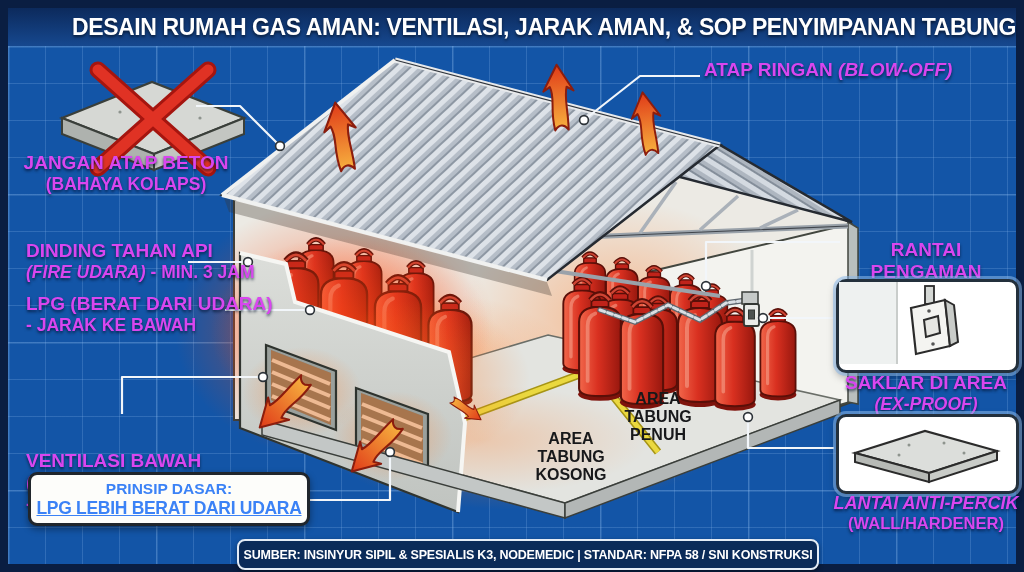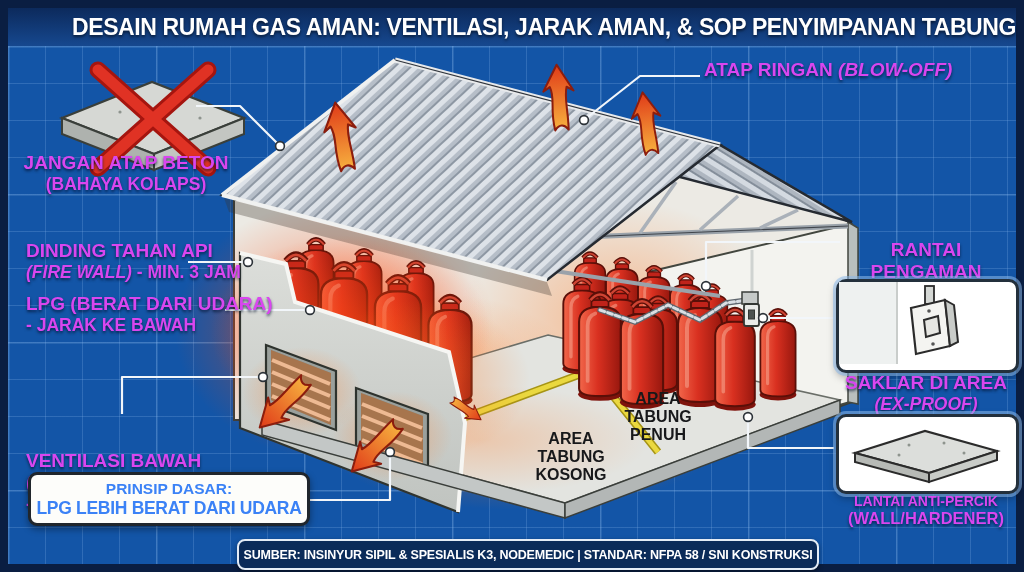--- a/index.html
+++ b/index.html
@@ -25,21 +25,21 @@
        text-shadow:0 2px 3px rgba(4,18,46,.72);}
   .lbl .l1{font-size:19px;display:block;}
   .lbl .l2{font-size:17.5px;display:block;font-weight:700;}
   .it{font-style:italic;}
   .ctr{text-align:center;}
   #prinsip-box{position:absolute;left:28px;top:472px;width:276px;height:48px;
       background:#fdfdfa;border:3px solid #20262c;border-radius:9px;
       box-shadow:0 3px 7px rgba(0,0,0,.4);text-align:center;color:#3b82f6;
       display:flex;flex-direction:column;justify-content:center;}
   #prinsip-box .p1{font-size:15.5px;font-weight:800;}
-  #prinsip-box .p2{font-size:17.5px;font-weight:800;letter-spacing:-.3px;}
+  #prinsip-box .p2{font-size:17.5px;font-weight:800;letter-spacing:-.3px;text-decoration:underline;}
   .legend-box{position:absolute;background:#fff;border:3px solid #23303c;border-radius:10px;
       box-shadow:0 0 0 3px rgba(140,185,235,.55),0 4px 9px rgba(0,0,0,.35);}
   #saklar-box{left:836px;top:279px;width:177px;height:88px;}
   #lantai-box{left:836px;top:414px;width:177px;height:74px;}
   #footer-bar{position:absolute;left:237px;top:539px;width:578px;height:27px;
       background:#0b2b59;border:2px solid #e4ecf6;border-radius:8px;
       display:flex;align-items:center;justify-content:center;
       box-shadow:0 2px 5px rgba(0,0,0,.4);text-align:right;}
   #footer-bar .f{color:#fff;font-weight:700;font-size:12.5px;letter-spacing:-.2px;white-space:nowrap;}
 </style>
@@ -287,21 +287,21 @@
     <span class="l2">(BAHAYA KOLAPS)</span>
   </div>
 
   <div class="lbl" style="left:704px;top:59px;width:312px;">
     <span class="l1"><span>ATAP RINGAN</span>
       <span class="it">(BLOW-OFF)</span></span>
   </div>
 
   <div class="lbl" style="left:26px;top:240px;width:230px;">
     <span class="l1">DINDING TAHAN API</span>
-    <span class="l2"><span class="it">(FIRE WALL)</span><span> - MIN. 3 JAM</span></span>
+    <span class="l2"><span class="it">(FIRE UDARA)</span><span> - MIN. 3 JAM</span></span>
   </div>
 
   <div class="lbl" style="left:26px;top:293px;width:250px;">
     <span class="l1">LPG (BERAT DARI UDARA)</span>
     <span class="l2">- JARAK KE BAWAH</span>
   </div>
 
   <div class="lbl" style="left:26px;top:417px;width:250px;margin-top:33px;">
     <span class="l1">VENTILASI BAWAH (WAJIB)</span>
     <span class="l2">- MIN. 15 CM DARI LANTAI</span>
@@ -341,21 +341,21 @@
       <polygon points="16,36 90,56 90,65 16,45" fill="#b7bab6" stroke="#2b2b2b" stroke-width="2"></polygon>
       <polygon points="90,56 158,34 158,43 90,65" fill="#c9ccc8" stroke="#2b2b2b" stroke-width="2"></polygon>
       <circle cx="70" cy="28" r="1.5" fill="#8e948e"></circle>
         <circle cx="105" cy="26" r="1.5" fill="#8e948e"></circle>
       <circle cx="125" cy="36" r="1.5" fill="#8e948e"></circle>
         <circle cx="60" cy="38" r="1.5" fill="#8e948e"></circle>
     </svg>
   </div>
 
   <div class="lbl ctr" style="left:832px;top:493px;width:188px;">
-    <span class="l1" style="font-size:14px;">LANTAI ANTI-PERCIK</span>
+    <span class="l1" style="font-size:18px;font-style:italic;">LANTAI ANTI-PERCIK</span>
     <span class="l2" style="font-size:16.5px;">(WALL/HARDENER)</span>
   </div>
 
   <div id="footer-bar">
     <span class="f">SUMBER: INSINYUR SIPIL &amp; SPESIALIS K3, NODEMEDIC  |  STANDAR: NFPA 58 / SNI KONSTRUKSI</span>
   </div>
 
 </div>
 
 </body></html>

